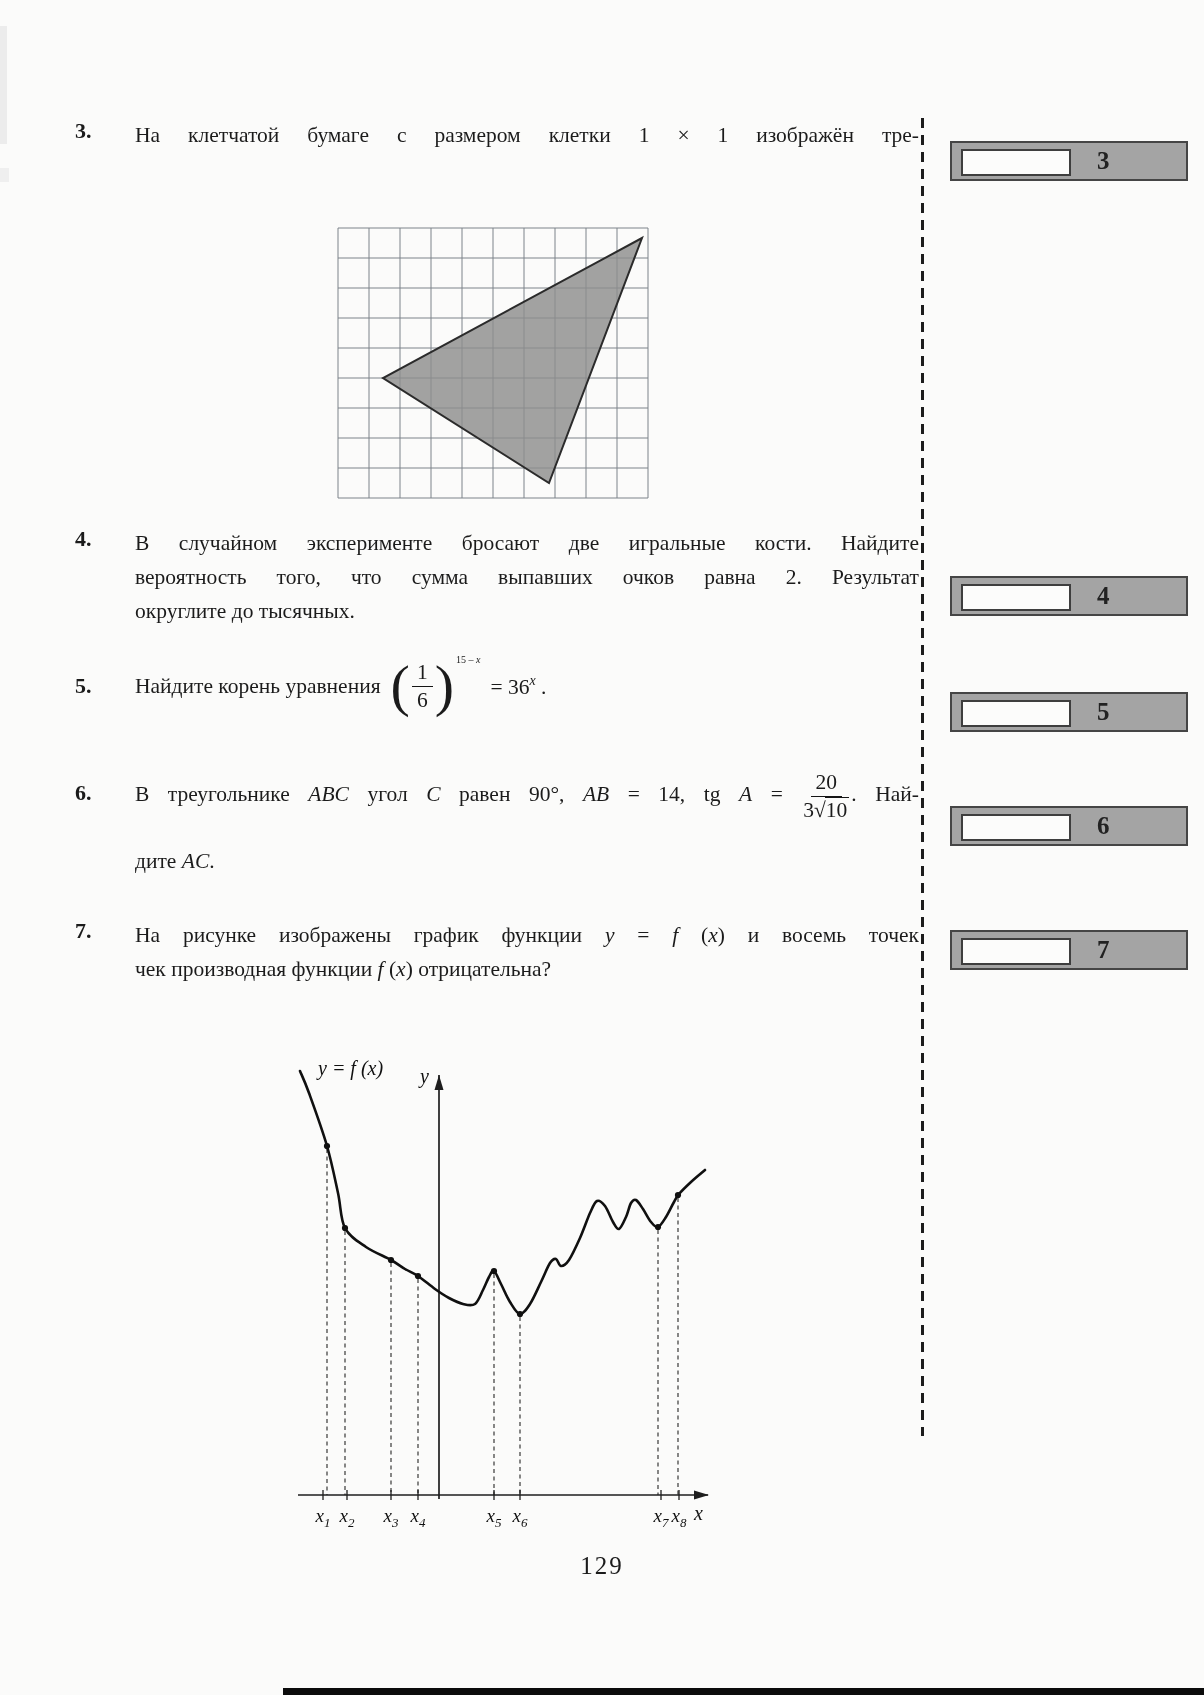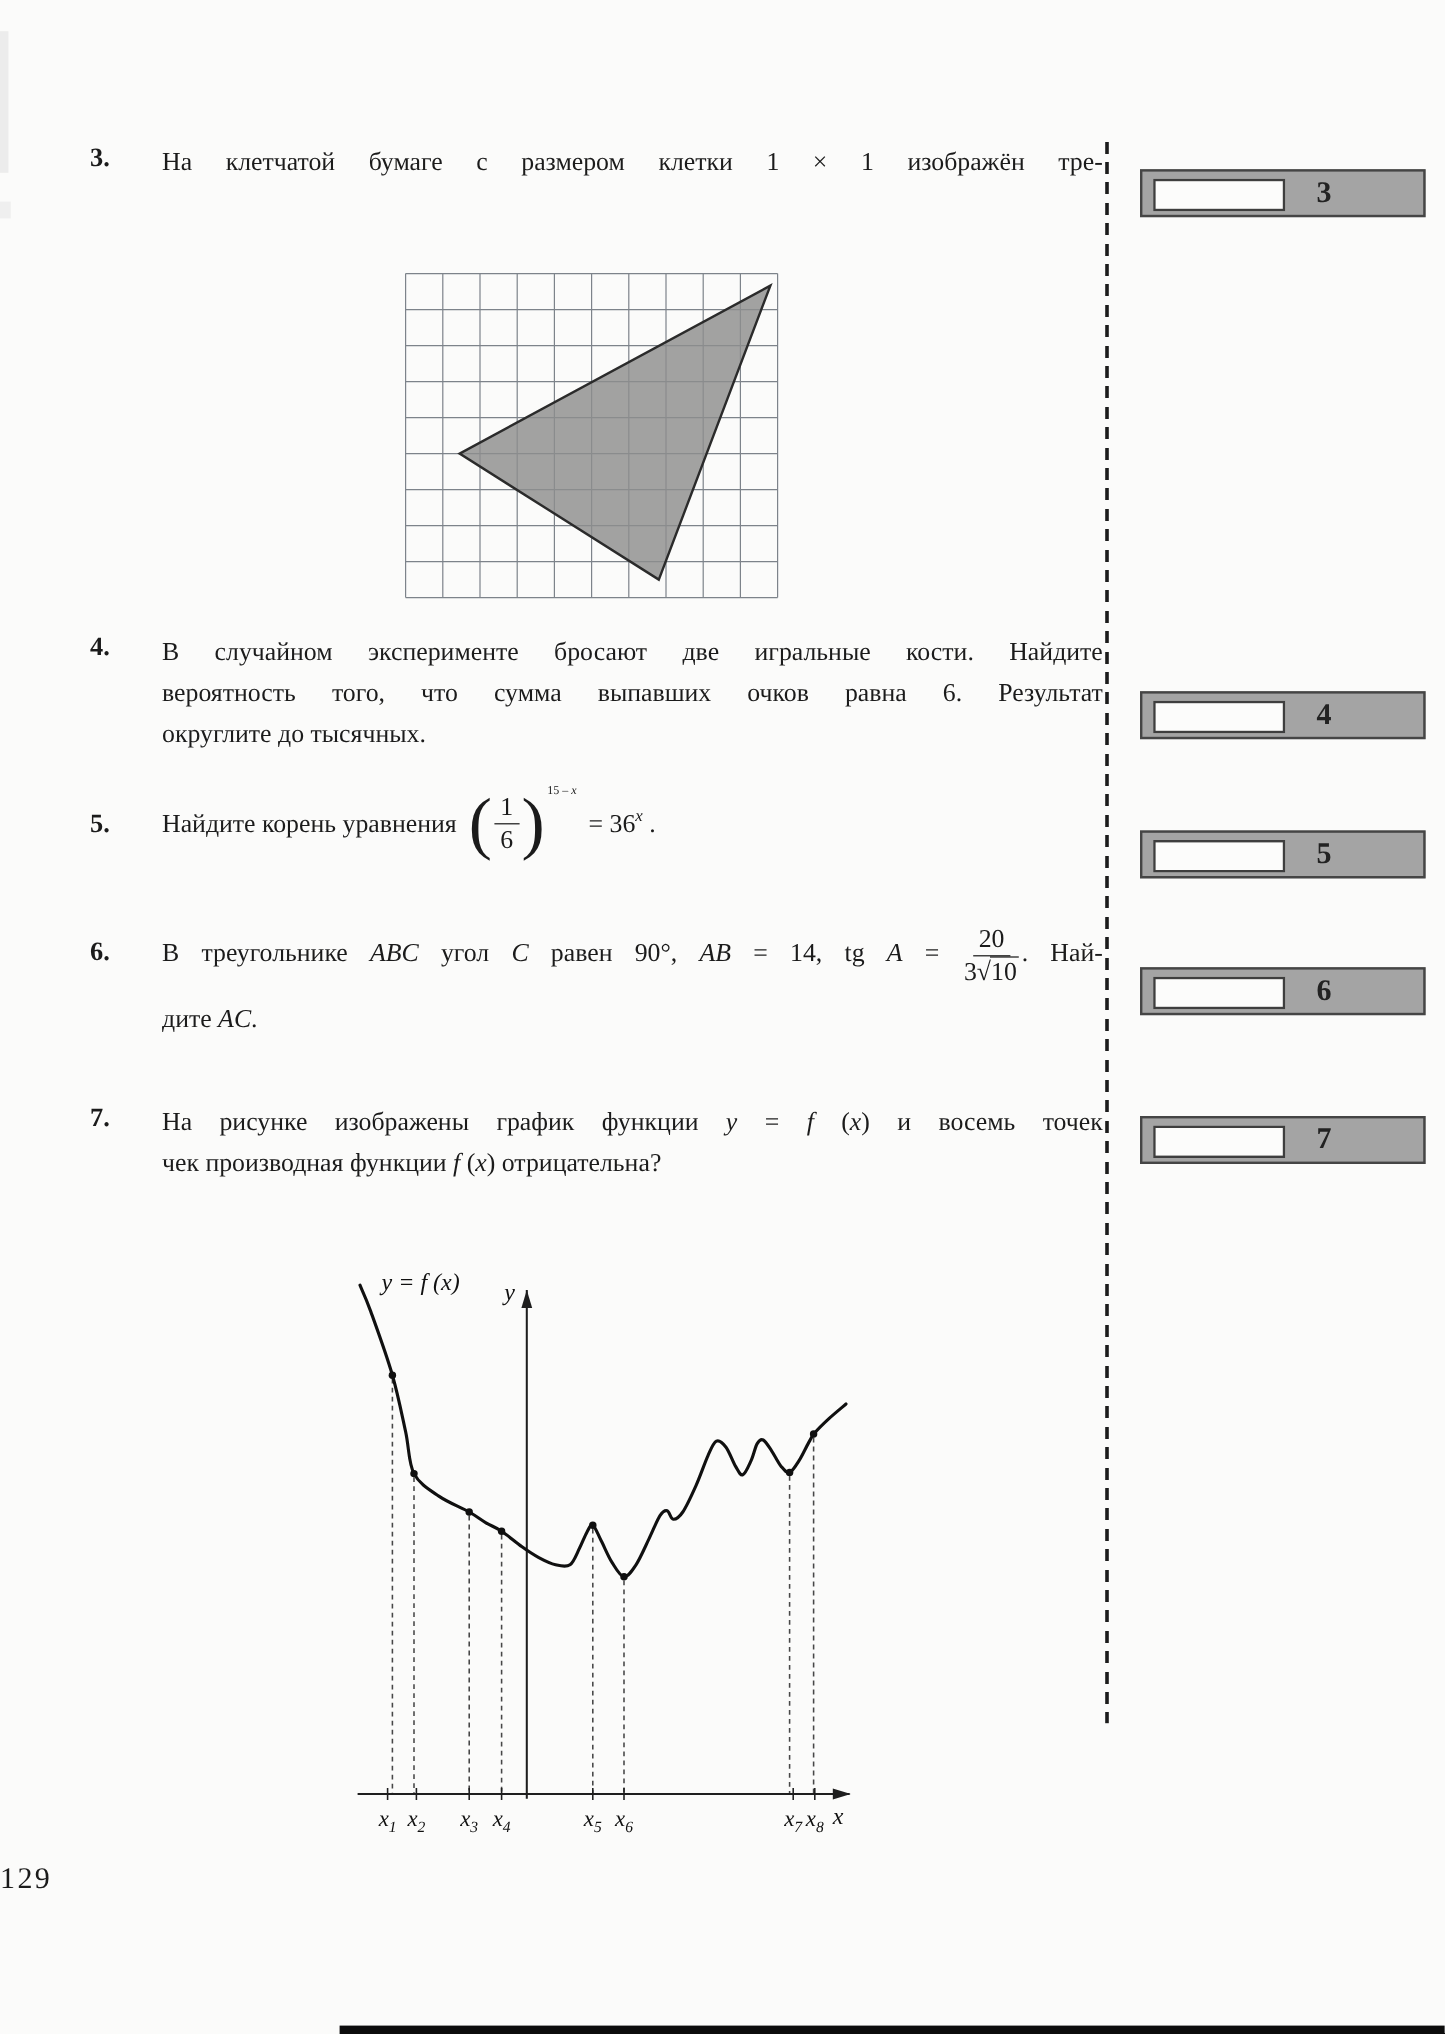--- a/index.html
+++ b/index.html
@@ -41,21 +41,21 @@
 
   
   .divider{position:absolute;left:921px;top:118px;width:3px;height:1318px;
            background:repeating-linear-gradient(to bottom,#1c1c1c 0 10px,transparent 10px 17px);}
 
   .figure-svg{position:absolute;}
   .gl{font-family:"Liberation Serif","DejaVu Serif",serif;font-size:19px;fill:#111;}
   .glb{font-size:20px;}
   .italic{font-style:italic;}
 
-  .pageno{position:absolute;left:0;top:1552px;width:1204px;text-align:left;
+  .pageno{position:absolute;left:0;top:1552px;width:1204px;text-align:center;
           font-size:25px;letter-spacing:2px;}
   .botbar{position:absolute;left:283px;top:1688px;width:921px;height:7px;background:#0c0c0c;}
   .sliver1{position:absolute;left:0;top:26px;width:7px;height:118px;background:#ececec;}
   .sliver2{position:absolute;left:0;top:168px;width:9px;height:14px;background:#efefef;}
 </style>
 </head>
 <body>
 
 <div class="sliver1"></div>
 <div class="sliver2"></div>
@@ -89,21 +89,21 @@
     <line x1="2" y1="212" x2="312" y2="212" stroke="#7d838a" stroke-width="1"></line>
     <line x1="2" y1="242" x2="312" y2="242" stroke="#7d838a" stroke-width="1"></line>
     <line x1="2" y1="272" x2="312" y2="272" stroke="#7d838a" stroke-width="1"></line>
     <polygon points="306,12 47,152 213,257" fill="#8d8d8d" fill-opacity="0.82" stroke="#2b2b2b" stroke-width="2"></polygon>
   </svg>
 
 <div class="prob" style="top:526px">
   <div class="pnum">4.</div>
   <div class="ptext">
     <div class="line just">В случайном эксперименте бросают две игральные кости. Найдите</div>
-    <div class="line just">вероятность того, что сумма выпавших очков равна 6. Результат</div>
+    <div class="line just">вероятность того, что сумма выпавших очков равна 2. Результат</div>
     <div class="line">округлите до тысячных.</div>
   </div>
 </div>
 
 <div class="prob" style="top:656px;height:84px">
   <div class="eqflex">
     <div class="pnum5">5.</div>
     <span>Найдите корень уравнения</span>
     <span class="mg">
       <span class="bigp">(</span>
@@ -120,21 +120,21 @@
 
 <div class="prob" style="top:760px">
   <div class="pnum" style="top:20px">6.</div>
   <div class="ptext">
     <div class="line just" style="line-height:68px">
       <span>В треугольнике </span><i>ABC</i><span> угол </span><i>C</i><span> равен 90°, </span><i>AB</i><span> = 14, tg </span><i>A</i><span> = </span><span class="vfrac">
           <span class="n">20</span>
           <span class="d"><span>3</span><span class="radsign">√</span><span class="radbar">10</span></span>
         </span><span>. Най-</span>
     </div>
-    <div class="line" style="margin-top:4px">
+    <div class="line" style="margin-top:16px">
       <span>дите </span><i>AC</i><span>.</span>
     </div>
   </div>
 </div>
 
 <div class="prob" style="top:918px">
   <div class="pnum">7.</div>
   <div class="ptext">
     <div class="line just">
       <span>На рисунке изображены график функции </span><i>y</i><span> = </span><i>f</i><span> (</span><i>x</i><span>) и восемь точек</span>

